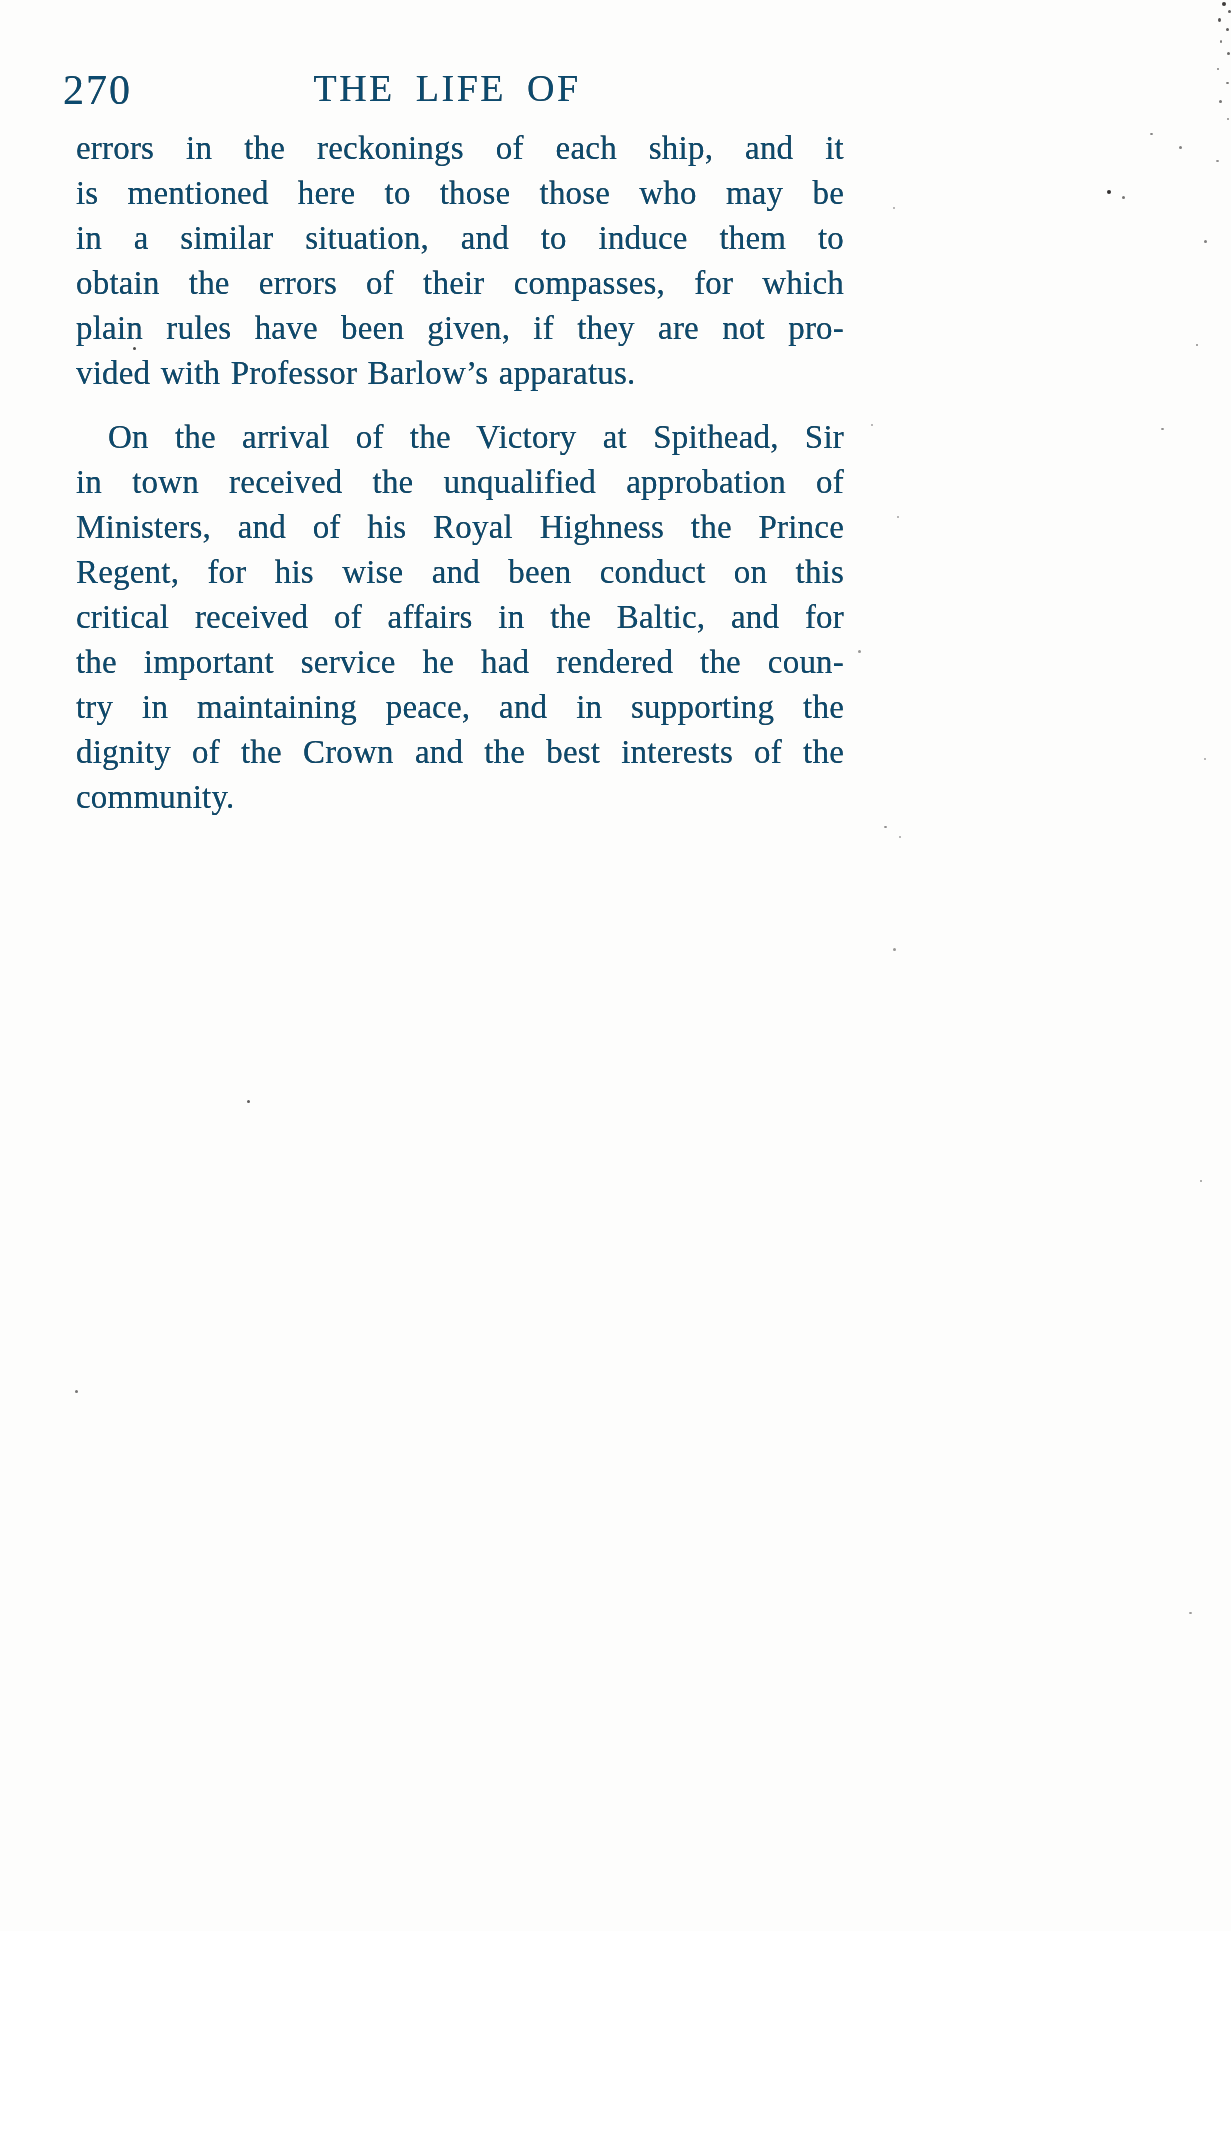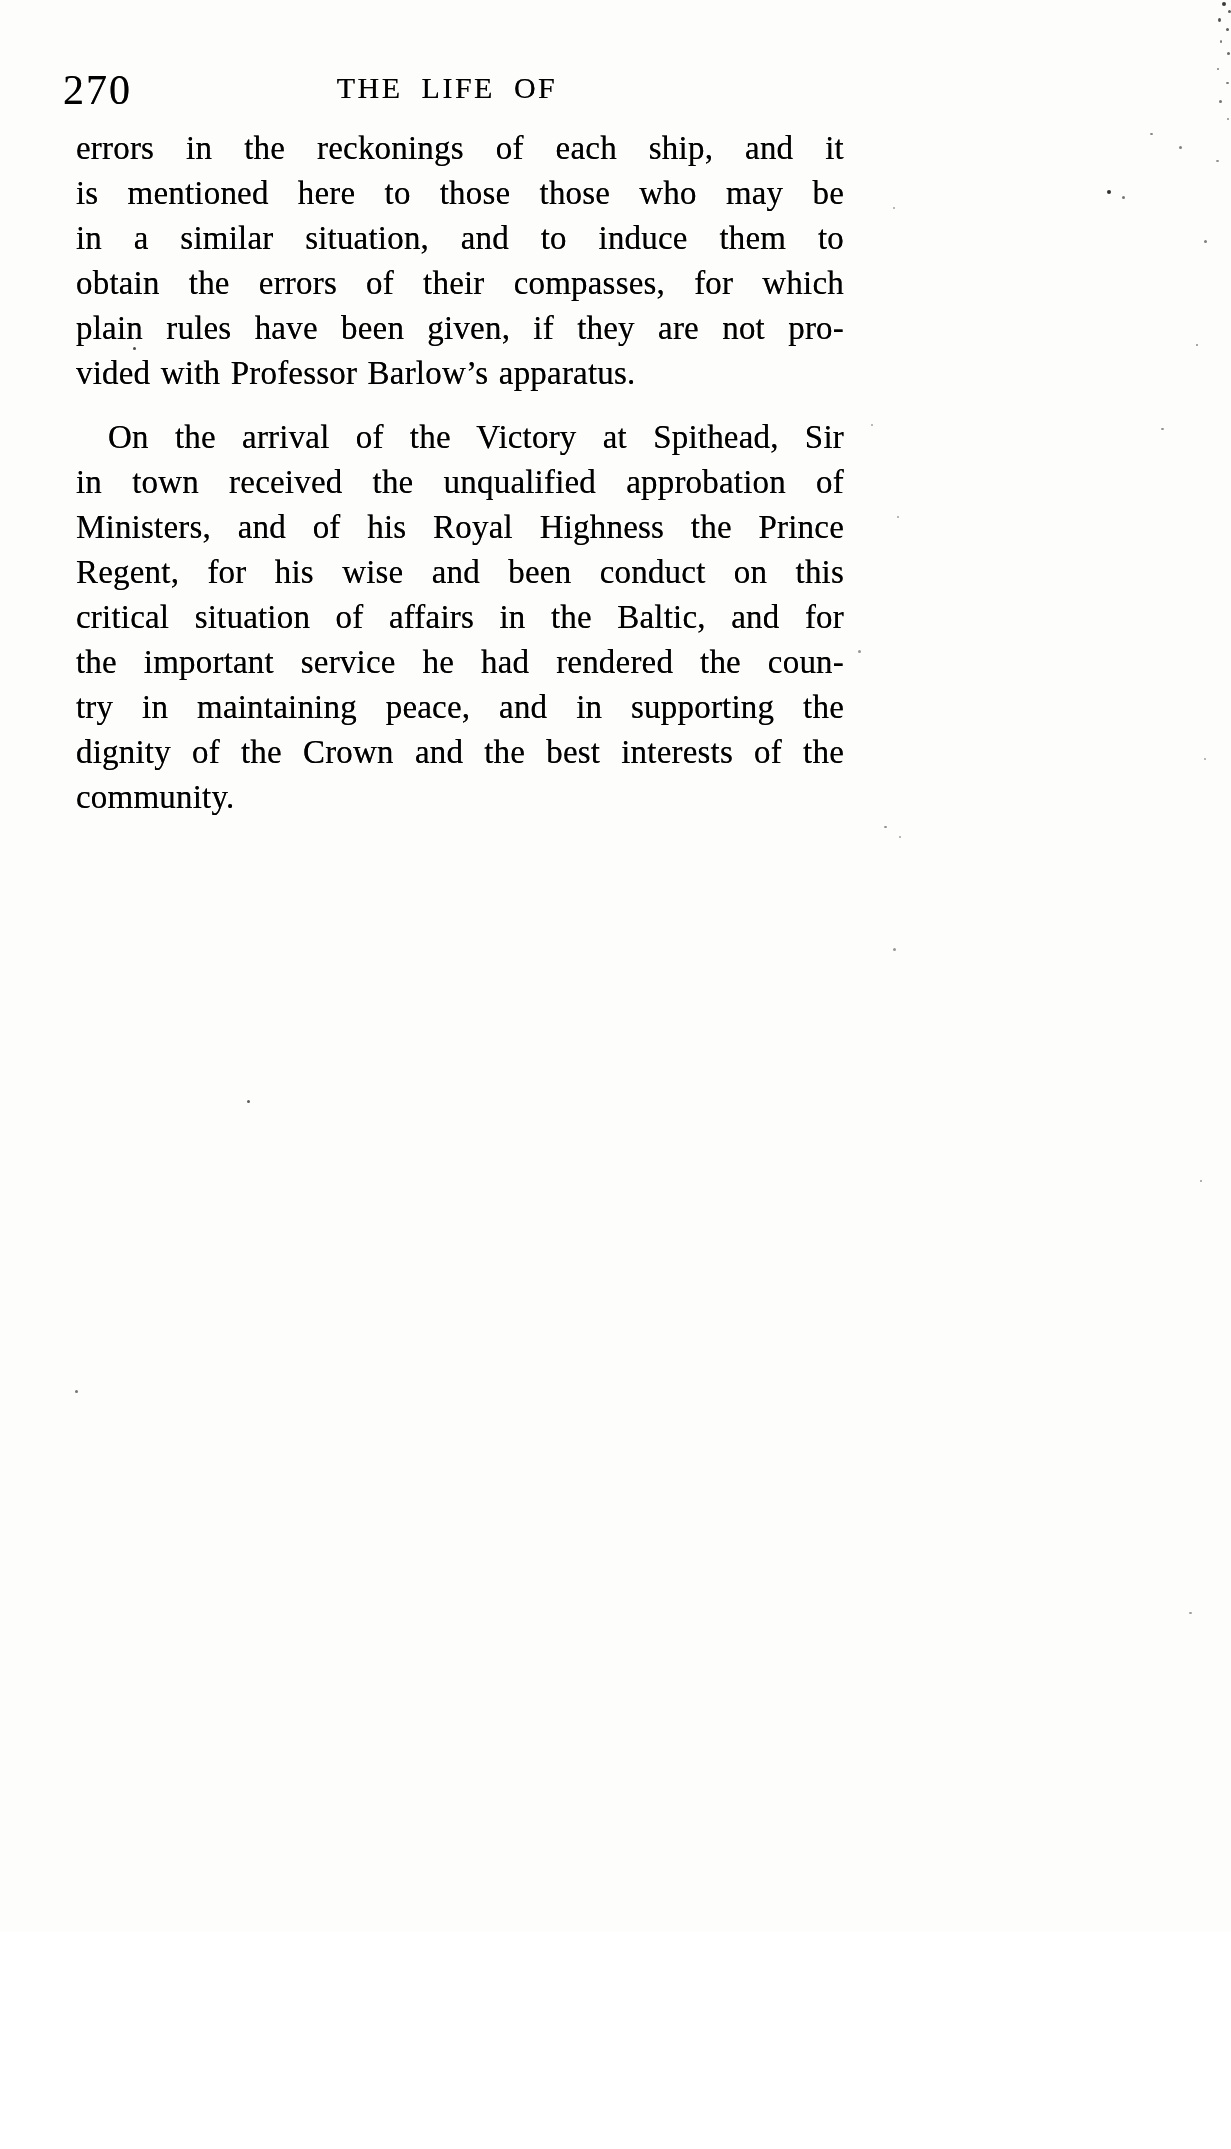--- a/index.html
+++ b/index.html
@@ -7,21 +7,21 @@
     padding: 0;
     background: #ffffff;
   }
   .page {
     position: relative;
     width: 1231px;
     height: 1931px;
     background: #fdfdfc;
     overflow: hidden;
     font-family: "Liberation Serif", "DejaVu Serif", serif;
-    color: #000000;
+    color: #0c4a6e;
   }
   .header {
     position: absolute;
     left: 63px;
     top: 66px;
     width: 768px;
     height: 52px;
   }
   .folio {
     position: absolute;
@@ -31,21 +31,21 @@
     line-height: 42px;
     letter-spacing: 2px;
     text-shadow: 0 0 0.6px rgba(23,21,20,0.75);
   }
   .running-header {
     position: absolute;
     left: 0;
     right: 0;
     top: 6px;
     text-align: center;
-    font-size: 30px;
+    font-size: 38px;
     line-height: 32px;
     letter-spacing: 2.5px;
     word-spacing: 9px;
     text-shadow: 0 0 0.5px rgba(23,21,20,0.7);
     font-family: Liberation Serif, serif;
   }
   .body-text {
     position: absolute;
     left: 76px;
     top: 126px;
@@ -132,21 +132,21 @@
         <div class="line">in a similar situation, and to induce them to</div>
         <div class="line">obtain the errors of their compasses, for which</div>
         <div class="line">plain rules have been given, if they are not pro-</div>
         <div class="line line-last">vided with Professor Barlow’s apparatus.</div>
       </div>
       <div class="paragraph">
         <div class="line line-indent">On the arrival of the Victory at Spithead, Sir</div>
         <div class="line">in town received the unqualified approbation of</div>
         <div class="line">Ministers, and of his Royal Highness the Prince</div>
         <div class="line">Regent, for his wise and been conduct on this</div>
-        <div class="line">critical situation of affairs in the Baltic, and for</div>
+        <div class="line">critical received of affairs in the Baltic, and for</div>
         <div class="line">the important service he had rendered the coun-</div>
         <div class="line">try in maintaining peace, and in supporting the</div>
         <div class="line">dignity of the Crown and the best interests of the</div>
         <div class="line line-last">community.</div>
       </div>
     </main>
 
 </div>
 
 </body></html>

